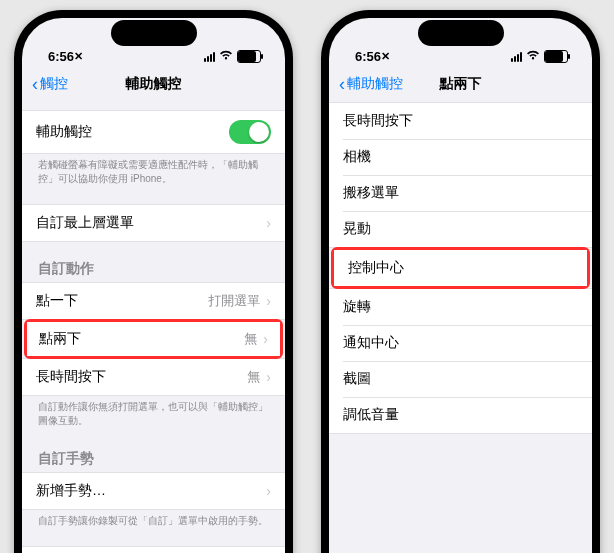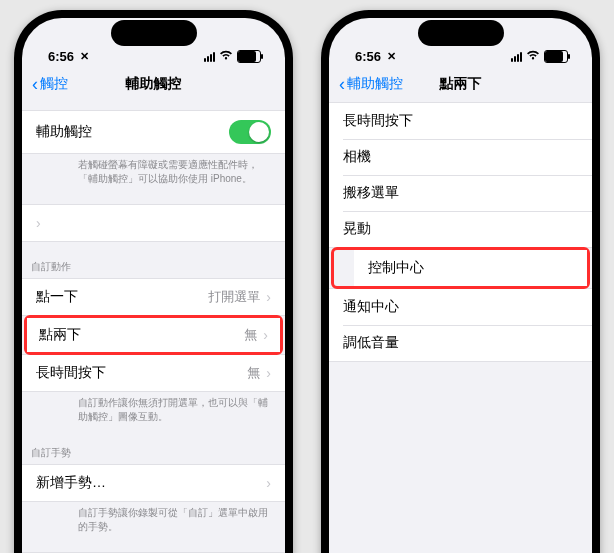--- a/index.html
+++ b/index.html
@@ -47,21 +47,21 @@
   .statusbar {
     height: 46px;
     display: flex;
     justify-content: space-between;
     align-items: flex-end;
     padding: 0 24px 2px 26px;
     font-size: 13px;
     font-weight: 600;
     color: #000;
   }
-  .statusbar .left { display:flex; align-items:center; gap:6px; }
+  .statusbar .left { display:flex; align-items:center; gap:0; }
   .statusbar .right { display:flex; align-items:center; gap:4px; }
   .sig { display:flex; align-items:flex-end; gap:1px; }
   .sig span { width:2px; background:#000; display:inline-block; border-radius:1px; }
   .sig span:nth-child(1){height:4px;} .sig span:nth-child(2){height:6px;}
   .sig span:nth-child(3){height:8px;} .sig span:nth-child(4){height:10px;}
   .wifi { font-size:13px; }
   .batt { width:22px; height:11px; border:1px solid #000; border-radius:3px; position:relative; }
   .batt::after { content:""; position:absolute; right:-3px; top:3px; width:2px; height:5px; background:#000; border-radius:1px;}
   .batt i { display:block; height:100%; width:80%; background:#000; border-radius:2px;}
   .bell { font-size:11px; }
@@ -88,30 +88,30 @@
     text-align:center;
     font-size:14px;
     font-weight:600;
     color:#000;
     pointer-events:none;
   }
   .content { padding: 0; }
   .group { margin-top: 14px; }
   .group.first { margin-top: 8px; }
   .header {
-    font-size:10px;
+    font-size:14px;
     color:#8a8a8e;
-    padding: 4px 9px;
+    padding: 4px 16px;
+    font-weight: bold;
   }
   .footer {
     font-size:10px;
     color:#8a8a8e;
     padding: 4px 16px;
     line-height:1.4;
-    margin-left:40px;
   }
   .cells {
     background:#fff;
     border-top:1px solid #e0e0e5;
     border-bottom:1px solid #e0e0e5;
   }
   .cell {
     display:flex;
     align-items:center;
     justify-content:space-between;
@@ -210,20 +210,21 @@
               <span>輔助觸控</span>
               <span class="switch"></span>
             </div>
           </div>
           <div class="footer">若觸碰螢幕有障礙或需要適應性配件時，「輔助觸控」可以協助你使用 iPhone。</div>
         </div>
 
         <div class="group">
           <div class="cells">
             <div class="cell">
+              <span>自訂最上層選單</span>
               <span class="rt">
                   <span class="chevron">›</span>
                 </span>
             </div>
           </div>
         </div>
 
         <div class="group">
           <div class="header">自訂動作</div>
           <div class="cells">
@@ -331,29 +332,35 @@
               <span>相機</span>
             </div>
             <div class="cell">
               <span>搬移選單</span>
             </div>
             <div class="cell">
               <span>晃動</span>
             </div>
           </div>
       <div class="highlight">
-            <div class="cells" style="border: none; margin-left: 20px;">
+            <div class="cells" style="border: none;">
               <div class="cell">
                 <span>控制中心</span>
               </div>
             </div>
           </div>
           <div class="cells">
             <div class="cell">
+              <span>旋轉</span>
+            </div>
+            <div class="cell">
               <span>通知中心</span>
+            </div>
+            <div class="cell">
+              <span>截圖</span>
             </div>
             <div class="cell">
               <span>調低音量</span>
             </div>
           </div>
         </div>
 
     </div>
   </div>
 

